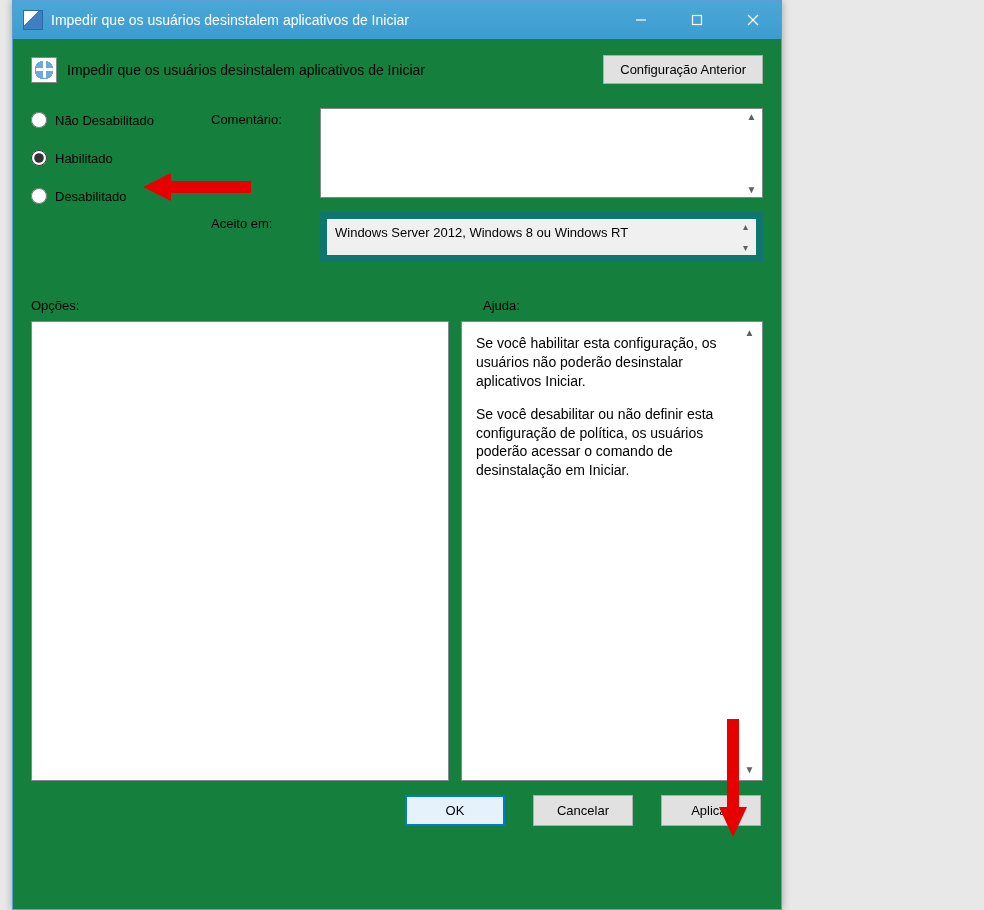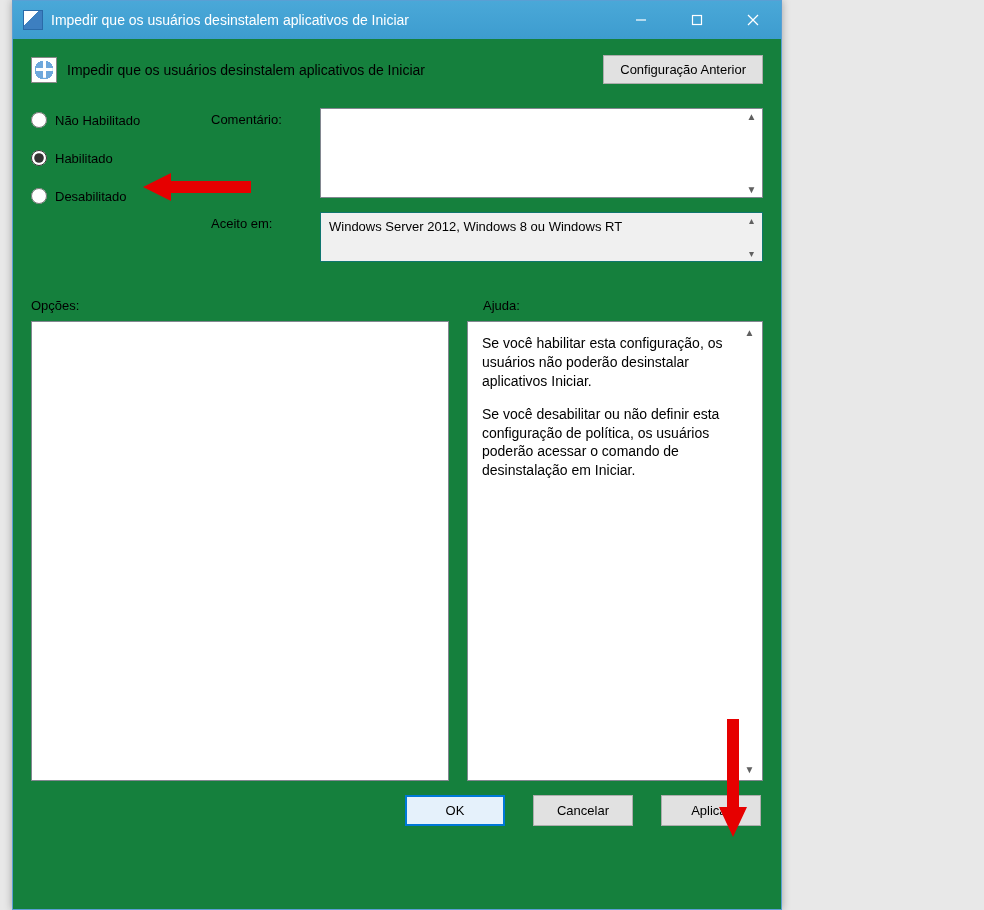--- a/index.html
+++ b/index.html
@@ -99,30 +99,30 @@
       width: 17px;
       color: #606060;
       font-size: 10px;
       text-align: center;
       cursor: pointer;
     }
     .scroll-up { top: 2px; }
     .scroll-down { bottom: 2px; }
     .supported-box {
       flex: 1;
-      border: 1px solid #0f766e;
+      border: 7px solid #0f766e;
       background: #f0f0f0;
       height: 50px;
       padding: 6px 8px;
       font-size: 13px;
       position: relative;
     }
     .lower-labels { display: flex; margin-bottom: 8px; gap: 22px; }
     .lower-labels .opt-label { width: 430px; }
-    .lower-section { display: flex; gap: 18px; }
+    .lower-section { display: flex; gap: 12px; }
     .options-box {
       width: 418px; height: 460px;
       border: 1px solid #828790;
       background: white;
     }
     .help-box {
       flex: 1; height: 460px;
       border: 1px solid #828790;
       background: white;
       padding: 12px 14px;
@@ -186,21 +186,21 @@
       <div class="policy-title">Impedir que os usuários desinstalem aplicativos de Iniciar</div>
       <div class="nav-buttons">
         <button class="nav-btn">Configuração Anterior</button>
       </div>
     </div>
 
     <div class="upper-section">
       <div class="radio-col">
         <label class="radio-row">
           <input type="radio" name="state" style="">
-          <span>Não Habilitado</span>
+          <span>Não Desabilitado</span>
         </label>
         <label class="radio-row">
           <input type="radio" name="state" checked="" style="">
           <span>Habilitado</span>
         </label>
         <label class="radio-row">
           <input type="radio" name="state" style="">
           <span>Desabilitado</span>
         </label>
       </div>

